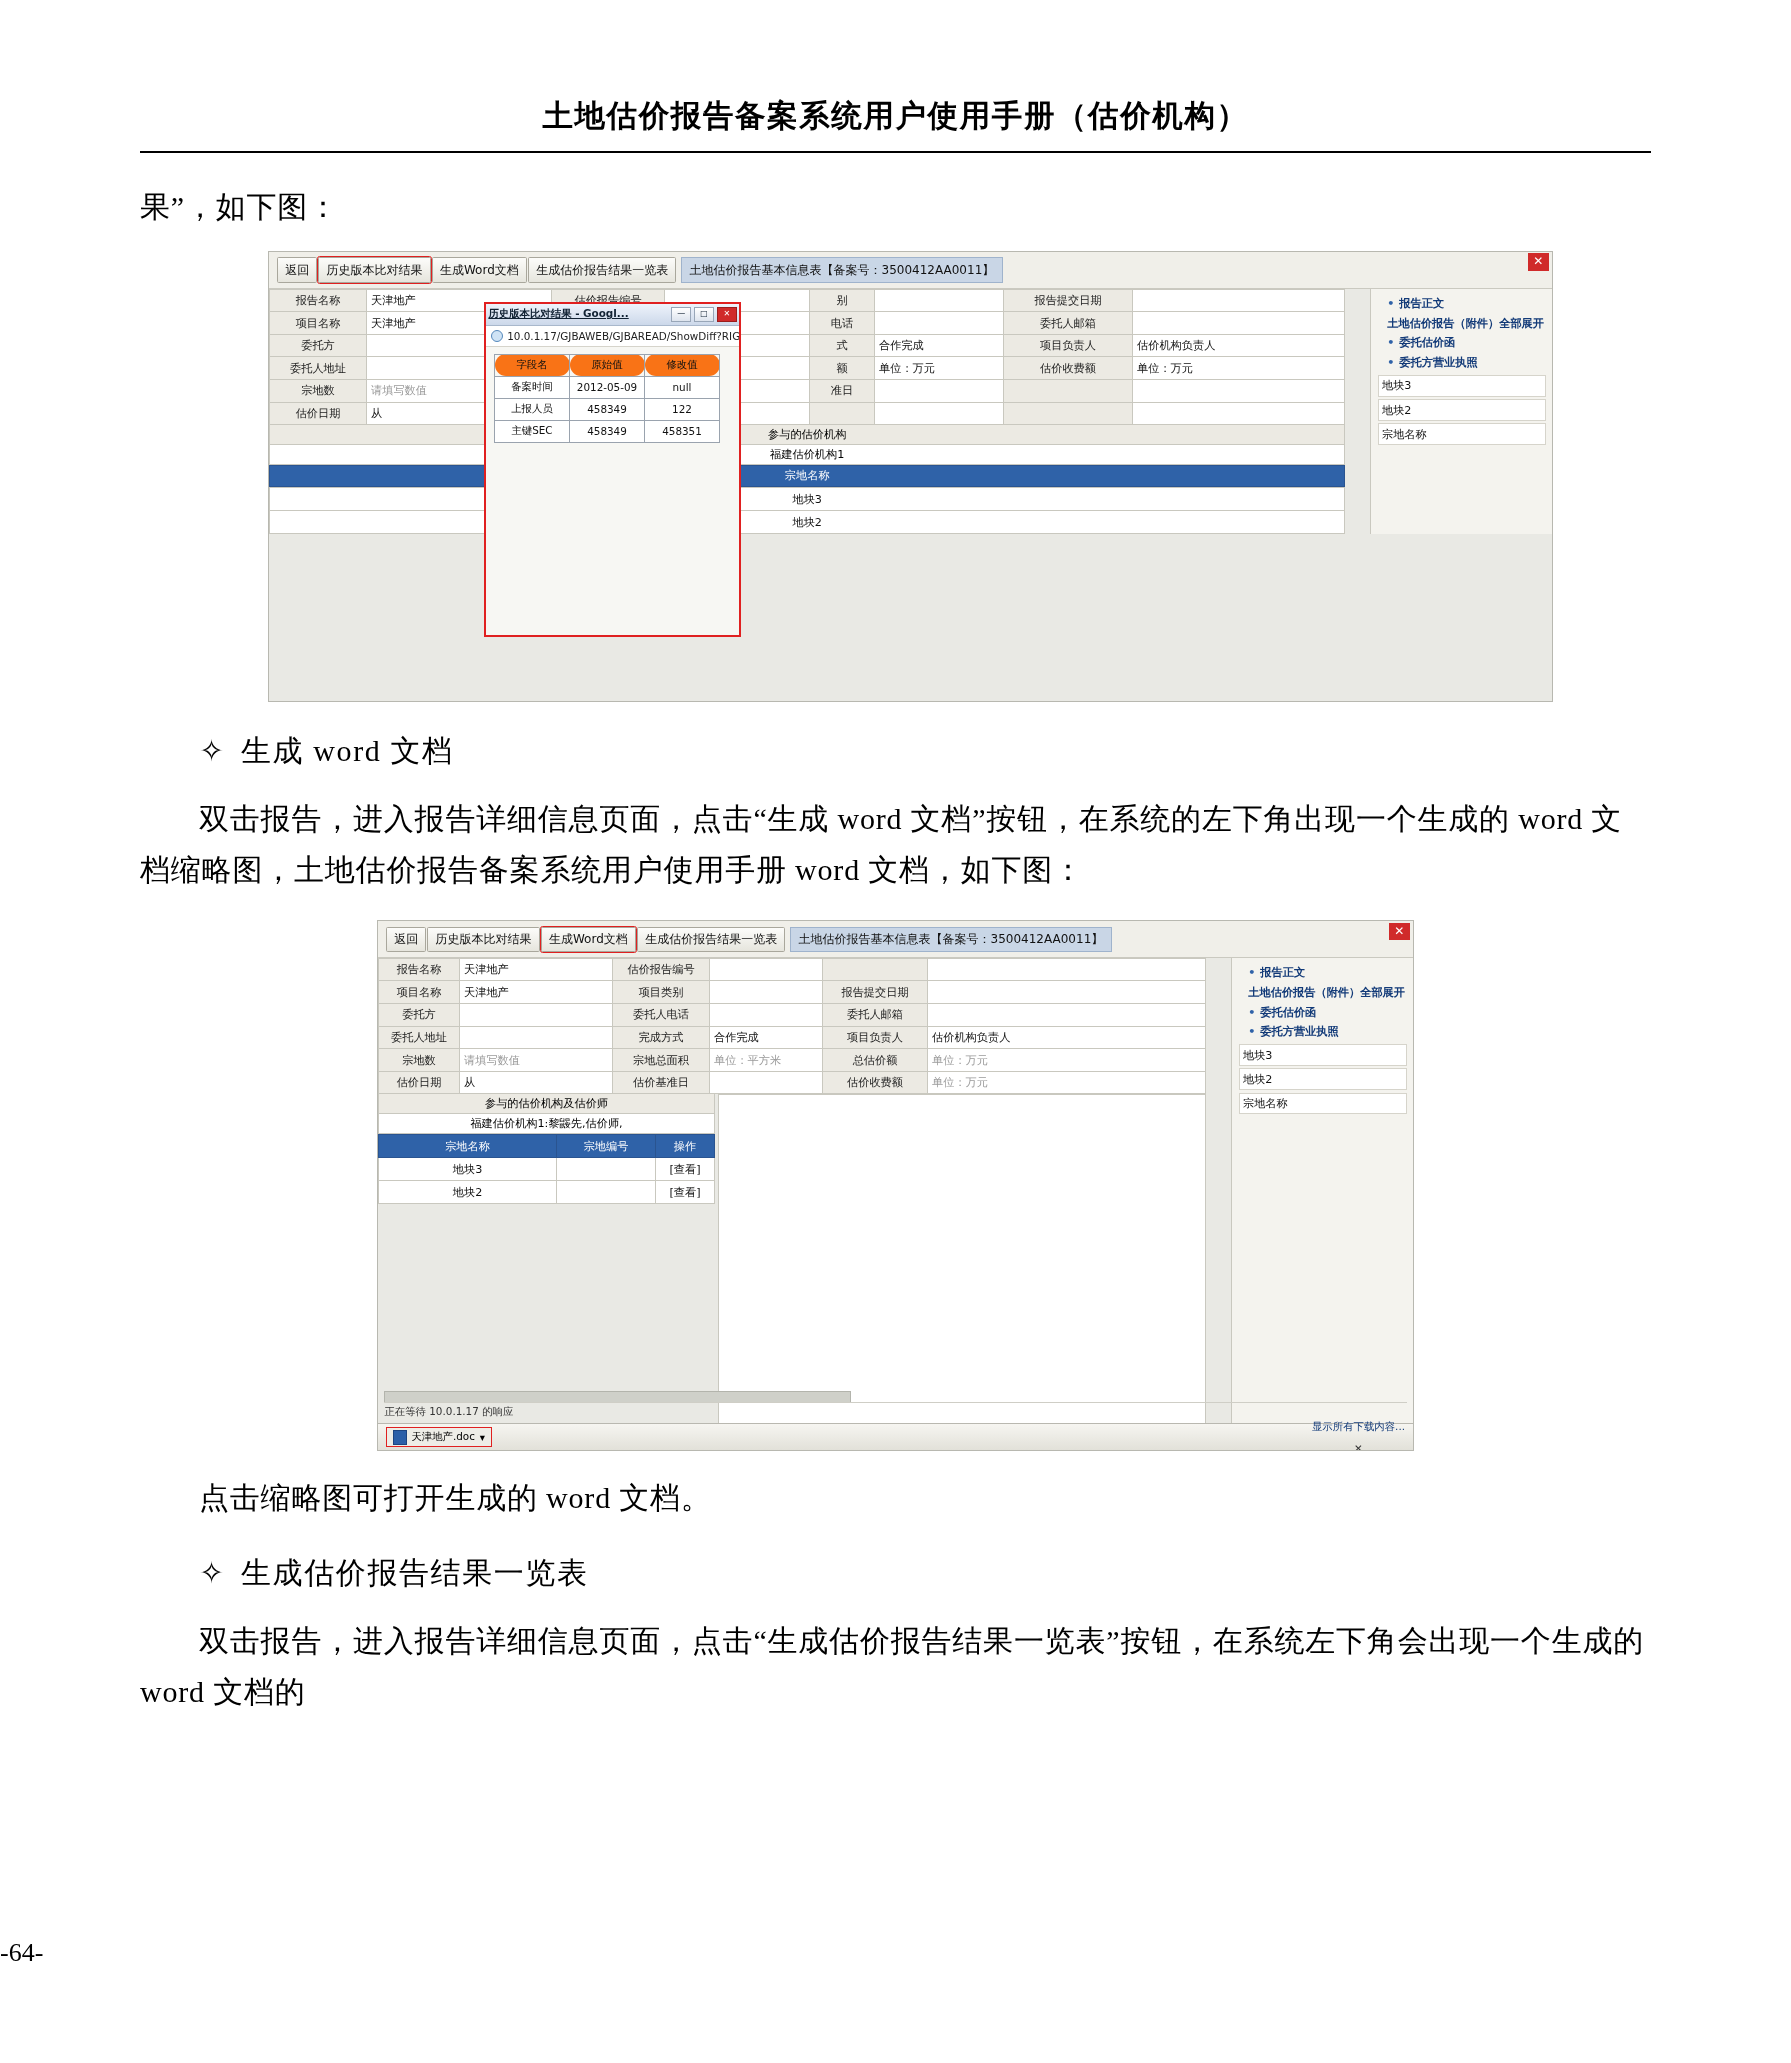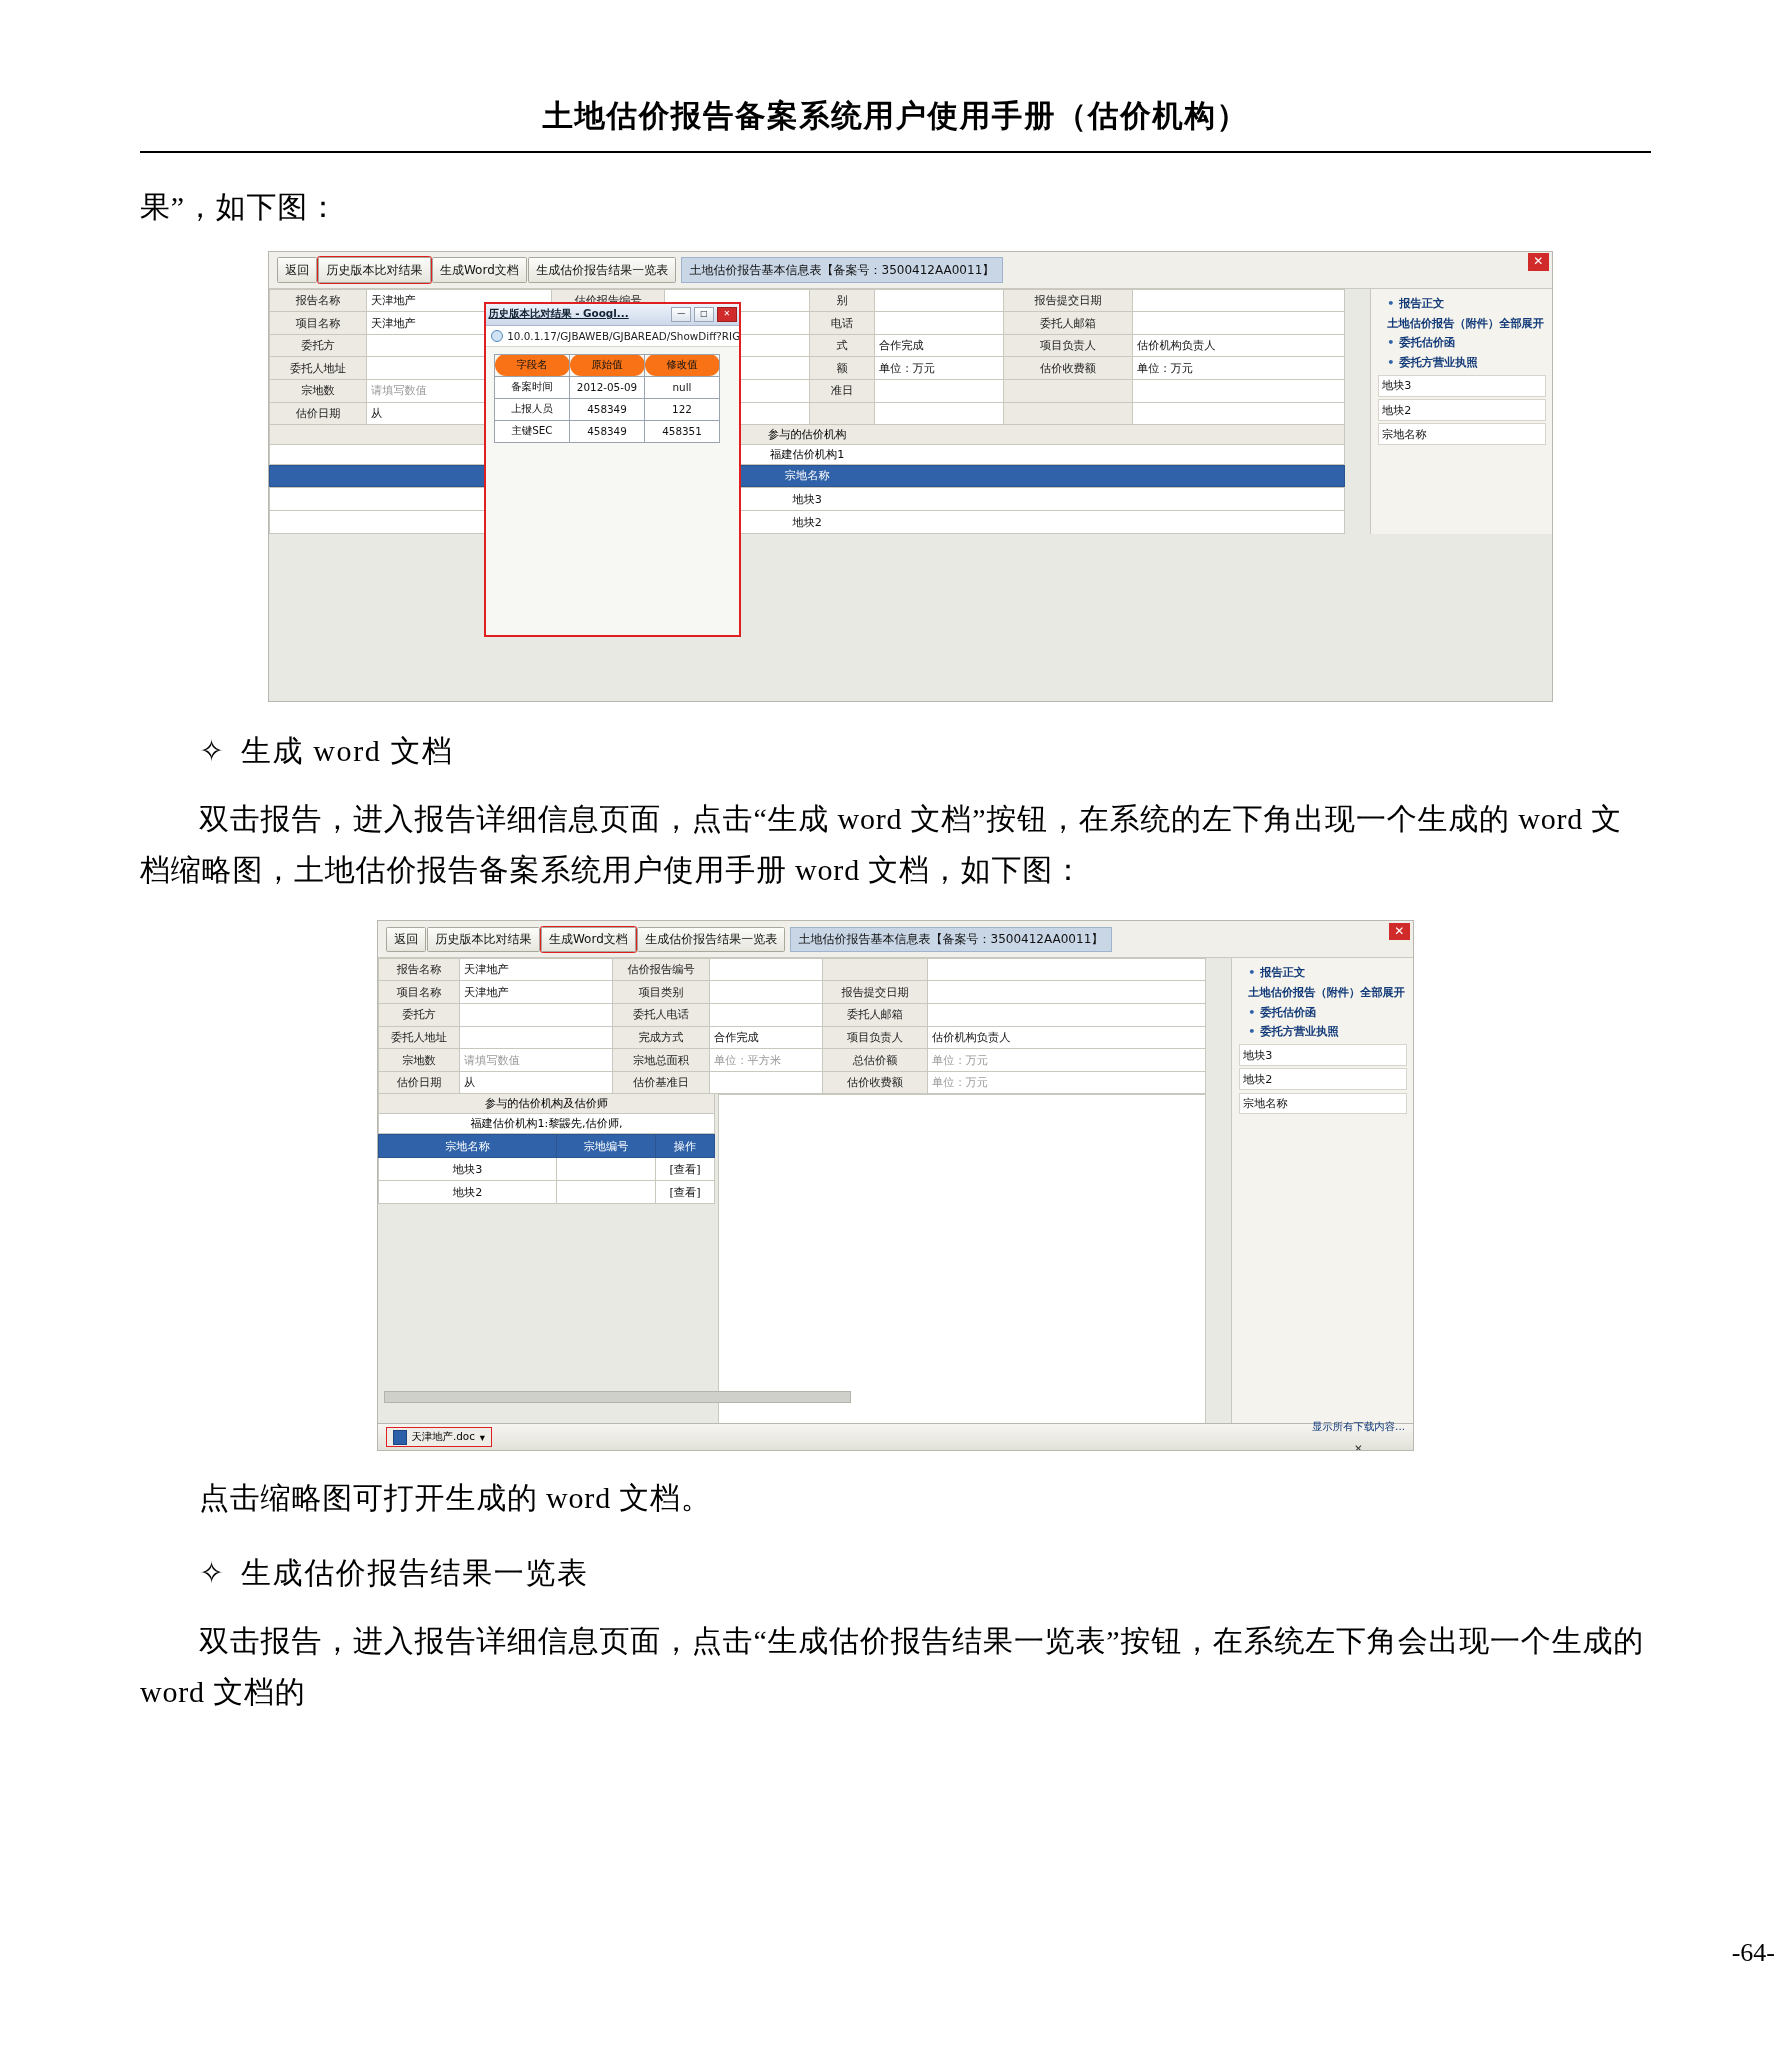--- a/index.html
+++ b/index.html
@@ -345,21 +345,21 @@
     border: 0.8px solid #b3b4ac;
   }
   .white-pane {
     background: #fff;
     border: 0.8px solid #c9c8bf;
   }
   .page-num {
     position: absolute;
     bottom: 96px;
     left: 0; right: 16px;
-    text-align: right;
+    text-align: left;
     font-size: 26px;
     font-family: "Liberation Serif", serif;
   }
 </style>
 </head>
 <body>
 
 <div class="page">
 
   <div class="doc-header">土地估价报告备案系统用户使用手册（估价机构）</div>
@@ -612,20 +612,21 @@
         <div class="rp-item b">土地估价报告（附件）全部展开</div>
         <div class="rp-item b rp-dot">委托估价函</div>
         <div class="rp-item b rp-dot">委托方营业执照</div>
         <div class="rp-plain">地块3</div>
         <div class="rp-plain">地块2</div>
         <div class="rp-plain">宗地名称</div>
       </div>
     </div>
 
     <div class="scroll-strip"></div>
+    <div class="status-bar">正在等待 10.0.1.17 的响应</div>
 
     <div class="dl-bar">
       <div class="dl-chip">
         <span class="doc-ico"></span>
         <span>天津地产.doc</span>
         <span>▾</span>
       </div>
       <div class="dl-right">
         <span>显示所有下载内容...</span>
         <span class="x">✕</span>

